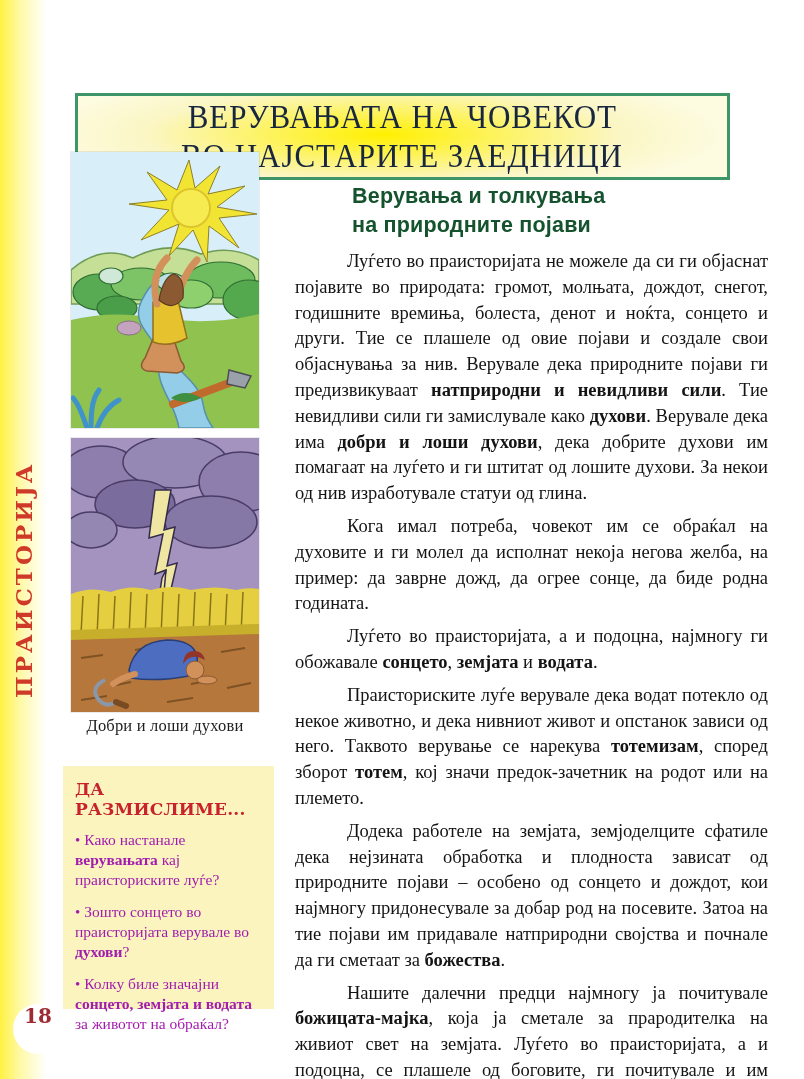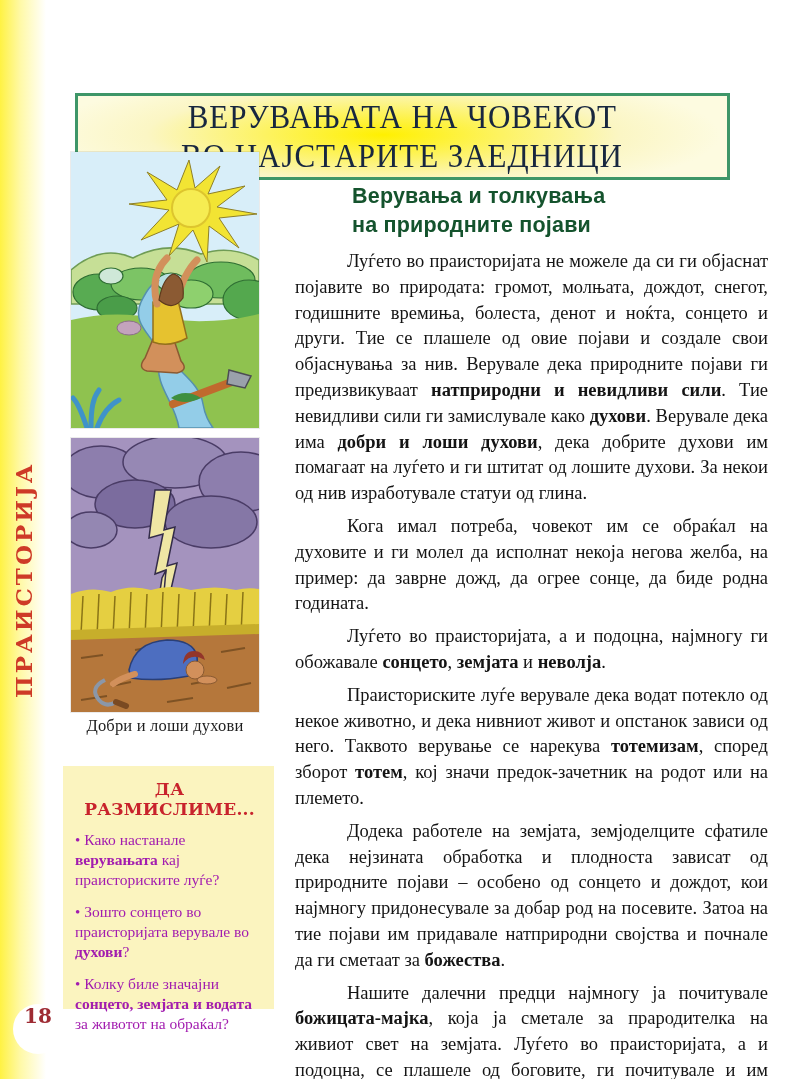--- a/index.html
+++ b/index.html
@@ -42,21 +42,21 @@
   .fig-caption{
     position:absolute;left:55px;top:716px;width:220px;text-align:center;
     font-size:16.5px;color:#1d1d1d;letter-spacing:0.2px;
   }
   
   .think-box{
     position:absolute;left:63px;top:766px;width:211px;height:243px;
     box-sizing:border-box;background:#fbf4bf;padding:13px 10px 10px 12px;
   }
   .think-title{
-    text-align:center;color:#c8232c;font-family:"DejaVu Serif", serif;
+    text-align:left;color:#c8232c;font-family:"DejaVu Serif", serif;
     font-weight:bold;font-size:17px;letter-spacing:0.2px;margin-bottom:11px;
   }
   .think-item{
     font-size:15.5px;line-height:20px;color:#a21caf;margin-bottom:12px;
   }
   .think-item .bullet{font-size:15px;margin-right:4px;}
   
   .content{
     position:absolute;left:295px;top:182px;width:473px;
     color:#141414;
@@ -196,21 +196,21 @@
     <div class="think-title">ДА РАЗМИСЛИМЕ...</div>
     <div class="think-item"><span class="bullet">•</span><span><span>Како настанале </span><b>верувањата</b><span> кај праисториските луѓе?</span></span></div>
     <div class="think-item"><span class="bullet">•</span><span><span>Зошто сонцето во праисторијата верувале во </span><b>духови</b><span>?</span></span></div>
     <div class="think-item"><span class="bullet">•</span><span><span>Колку биле значајни </span><b>сонцето, земјата и водата</b><span> за животот на обраќал?</span></span></div>
   </aside>
 
   <main class="content">
     <h2 class="red-heading"><span>Верувања и толкувања</span><br><span>на природните појави</span></h2>
     <p class="par"><span>Луѓето во праисторијата не можеле да си ги објаснат појавите во природата: громот, молњата, дождот, снегот, годишните времиња, болеста, денот и ноќта, сонцето и други. Тие се плашеле од овие појави и создале свои објаснувања за нив. Верувале дека природните појави ги предизвикуваат </span><b>натприродни и невидливи сили</b><span>. Тие невидливи сили ги замислувале како </span><b>духови</b><span>. Верувале дека има </span><b>добри и лоши духови</b><span>, дека добрите духови им помагаат на луѓето и ги штитат од лошите духови. За некои од нив изработувале статуи од глина.</span></p>
     <p class="par"><span>Кога имал потреба, човекот им се обраќал на духовите и ги молел да исполнат некоја негова желба, на пример: да заврне дожд, да огрее сонце, да биде родна годината.</span></p>
-    <p class="par"><span>Луѓето во праисторијата, а и подоцна, најмногу ги обожавале </span><b>сонцето</b><span>, </span><b>земјата</b><span> и </span><b>неволја</b><span>.</span></p>
+    <p class="par"><span>Луѓето во праисторијата, а и подоцна, најмногу ги обожавале </span><b>сонцето</b><span>, </span><b>земјата</b><span> и </span><b>водата</b><span>.</span></p>
 
     <p class="par"><span>Праисториските луѓе верувале дека водат потекло од некое животно, и дека нивниот живот и опстанок зависи од него. Таквото верување се нарекува </span><b>тотемизам</b><span>, според зборот </span><b>тотем</b><span>, кој значи предок-зачетник на родот или на племето.</span></p>
     <p class="par"><span>Додека работеле на земјата, земјоделците сфатиле дека нејзината обработка и плодноста зависат од природните појави – особено од сонцето и дождот, кои најмногу придонесувале за добар род на посевите. Затоа на тие појави им придавале натприродни својства и почнале да ги сметаат за </span><b>божества</b><span>.</span></p>
     <p class="par"><span>Нашите далечни предци најмногу ја почитувале </span><b>божицата-мајка</b><span>, која ја сметале за прародителка на живиот свет на земјата. Луѓето во праисторијата, а и подоцна, се плашеле од боговите, ги почитувале и им принесувале подароци за да им помагаат во неволја.</span></p>
   </main>
 
   <div class="page-number">
       <span>18</span>
     </div>
 

